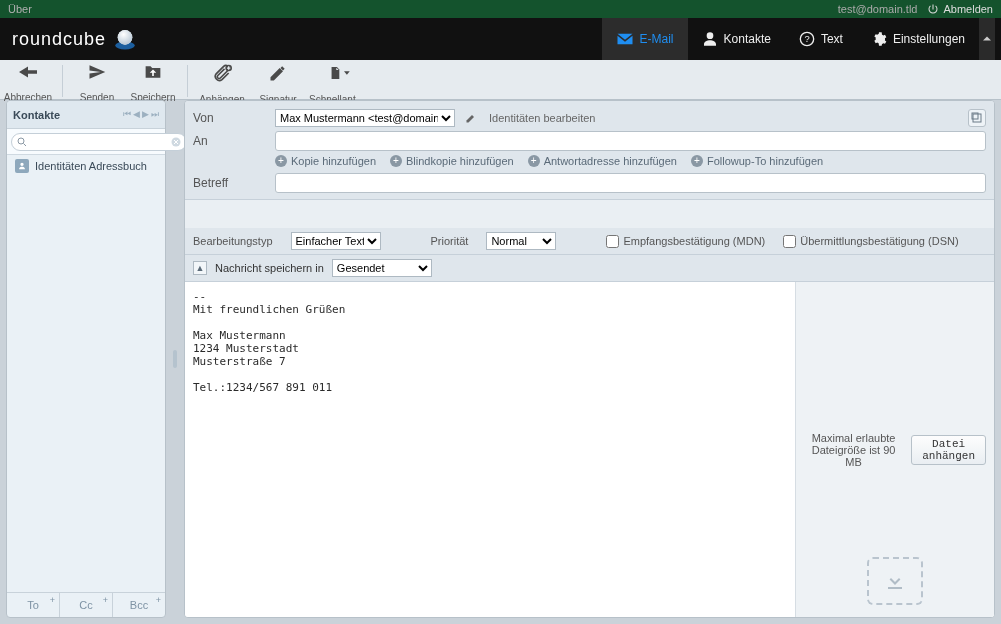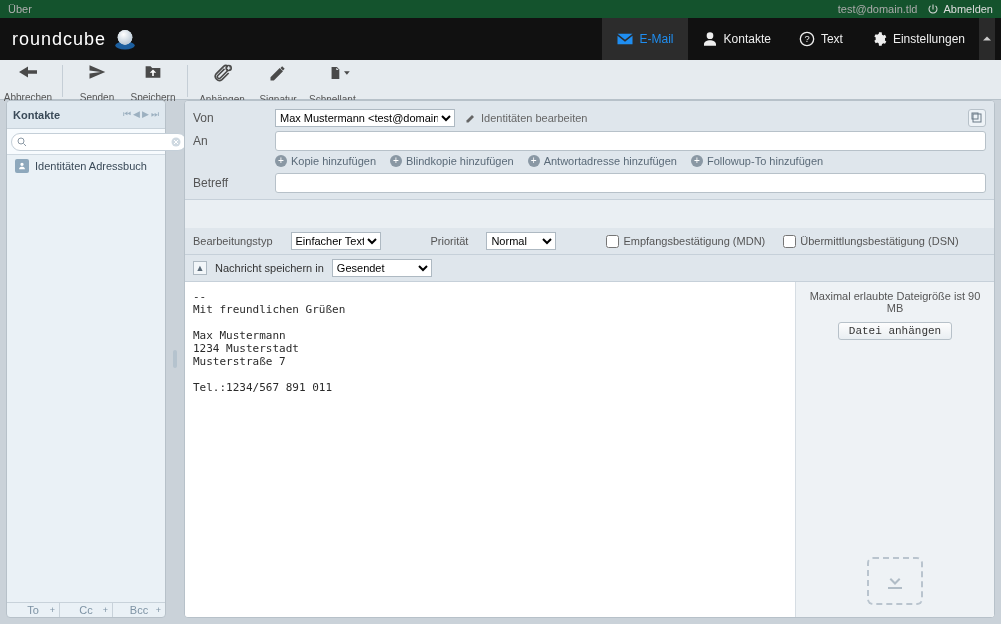--- a/index.html
+++ b/index.html
@@ -38,52 +38,52 @@
 .sb-head { height: 28px; display: flex; align-items: center; justify-content: space-between; padding: 0 6px; background: #dfe8ef; border-bottom: 1px solid #c8d2da; border-radius: 4px 4px 0 0; }
 .sb-head .title { font-weight: bold; color: #3a4a58; }
 .sb-head .navbtns { display: flex; gap: 2px; }
 .sb-head .navbtns span { color: #9cb0c0; cursor: pointer; font-size: 9px; }
 .sb-search { height: 26px; padding: 3px 4px; border-bottom: 1px solid #cfd9e1; display: flex; align-items: center; background: #f7fbfe; }
 .sb-search .wrap { flex: 1; background: #fff; border: 1px solid #c4cfd8; border-radius: 10px; height: 18px; display: flex; align-items: center; padding: 0 4px; }
 .sb-search input { border: 0; outline: 0; flex: 1; font-size: 11px; background: transparent; }
 .sb-list { flex: 1; overflow: auto; }
 .sb-item { display: flex; align-items: center; gap: 6px; padding: 4px 8px; color: #3a4a58; cursor: pointer; }
 .sb-item .ab-icon { width: 14px; height: 14px; background: #8ea8bc; border-radius: 2px; display: inline-flex; align-items: center; justify-content: center; }
-.sb-foot { height: 15px; border-top: 1px solid #c8d2da; display: flex; }
+.sb-foot { height: 25px; border-top: 1px solid #c8d2da; display: flex; }
 .sb-foot .fbtn { flex: 1; display: flex; align-items: center; justify-content: center; border-right: 1px solid #c8d2da; color: #7e93a4; cursor: pointer; font-size: 11px; position: relative; }
 .sb-foot .fbtn:last-child { border-right: 0; }
 .sb-foot .plus { position: absolute; top: 2px; right: 4px; font-size: 9px; }
 
 
 .splitter { width: 6px; display: flex; align-items: center; justify-content: center; cursor: col-resize; }
 .splitter .dot { width: 4px; height: 18px; background: #b5c3ce; border-radius: 2px; }
 
 
 .compose { flex: 1; background: #eaeff3; border: 1px solid #b7c1c9; border-radius: 4px; display: flex; flex-direction: column; overflow: hidden; }
 .hdr-rows { background: #dfe6ec; border-bottom: 1px solid #c6d0d9; padding: 6px 8px 4px 8px; }
 .row { display: flex; align-items: center; padding: 2px 0; gap: 6px; }
 .row .lab { width: 76px; text-align: left; color: #555; font-size: 12px; }
 .row .field { flex: 1; display: flex; align-items: center; gap: 10px; }
 select.sm { font-size: 11px; border: 1px solid #aeb9c2; background: #fff; height: 18px; }
 input.txt { width: 100%; height: 20px; border: 1px solid #b7c1c9; border-radius: 3px; padding: 0 4px; font-size: 11px; outline: none; background: #fff; }
-.id-edit { color: #666; display: inline-flex; align-items: flex-start; gap: 4px; cursor: pointer; }
+.id-edit { color: #666; display: inline-flex; align-items: flex-start; gap: 12px; cursor: pointer; }
 .add-links { display: flex; gap: 14px; padding: 2px 0 4px 82px; }
 .al { color: #5a6a78; display: inline-flex; align-items: center; gap: 4px; cursor: pointer; font-size: 11px; }
 .al .pl { width: 12px; height: 12px; border-radius: 50%; background: #8a98a4; color: #fff; display: inline-flex; align-items: center; justify-content: center; font-size: 10px; line-height: 1; }
 .maxbtn { width: 18px; height: 18px; border: 1px solid #b7c1c9; border-radius: 3px; background: #eef3f7; display: inline-flex; align-items: center; justify-content: center; cursor: pointer; }
 .opts-row { background: #dfe6ec; border-bottom: 1px solid #c6d0d9; padding: 4px 8px; display: flex; align-items: center; gap: 18px; margin-top: 28px; }
 .opts-row .lab2 { color: #555; }
 .opts-row label.chk { display: inline-flex; align-items: center; gap: 4px; color: #555; }
 .opts-row2 { background: #dfe6ec; border-bottom: 1px solid #c6d0d9; padding: 4px 8px; display: flex; align-items: center; gap: 8px; }
 .collapse { width: 14px; height: 14px; display: inline-flex; align-items: center; justify-content: center; border: 1px solid #aeb9c2; background: #f2f6f9; cursor: pointer; color: #5a6a78; font-size: 9px; }
 
 
 .body-area { flex: 1; display: flex; background: #fff; overflow: hidden; }
 .editor { flex: 1; padding: 8px 8px; font-family: monospace; font-size: 11px; color: #2a2a2a; white-space: pre-wrap; border-right: 1px solid #d6dde3; outline: none; }
-.attach-panel { width: 198px; background: #eef2f5; padding: 8px 8px 8px 8px; display: flex; flex-direction: column; align-items: center; gap: 8px; position: relative; }
+.attach-panel { width: 198px; background: #eef2f5; padding: 8px 8px 8px 8px; display: flex; align-items: center; gap: 8px; position: relative; }
 .attach-info { font-size: 11px; color: #555; text-align: center; }
 .attach-btn { padding: 2px 10px; border: 1px solid #b7c1c9; background: linear-gradient(#fdfdfd,#e9eef2); border-radius: 3px; cursor: pointer; font-size: 11px; color: #333; font-family: Liberation Mono, monospace; }
 .dropzone { position: absolute; bottom: 12px; left: 50%; transform: translateX(-50%); width: 56px; height: 48px; border: 2px dashed #b9c4ce; border-radius: 6px; display: flex; align-items: center; justify-content: center; color: #b0bcc6; }
 
 svg { display: block; }
 </style>
 </head>
 <body>
 
 <div class="topbar">

